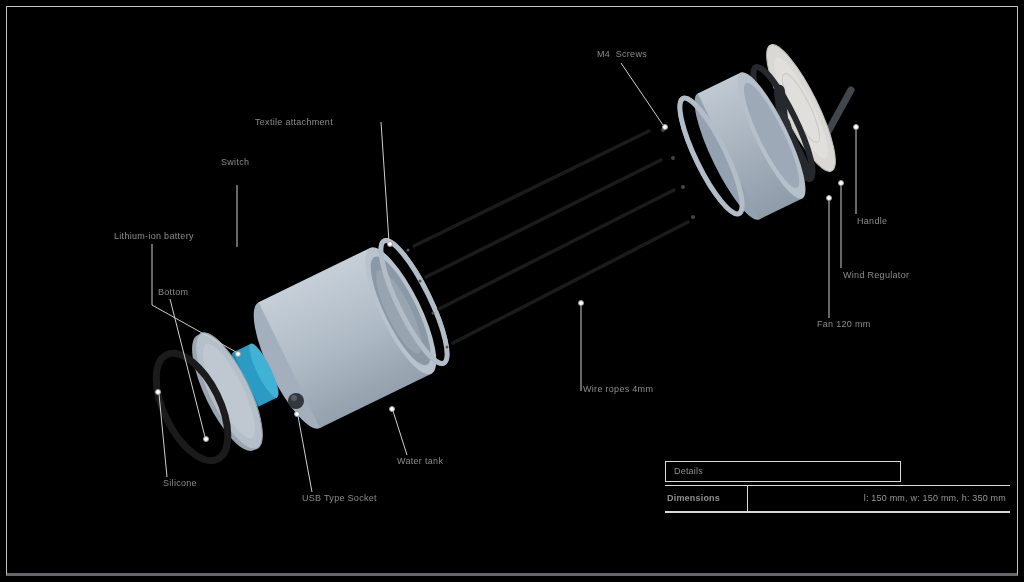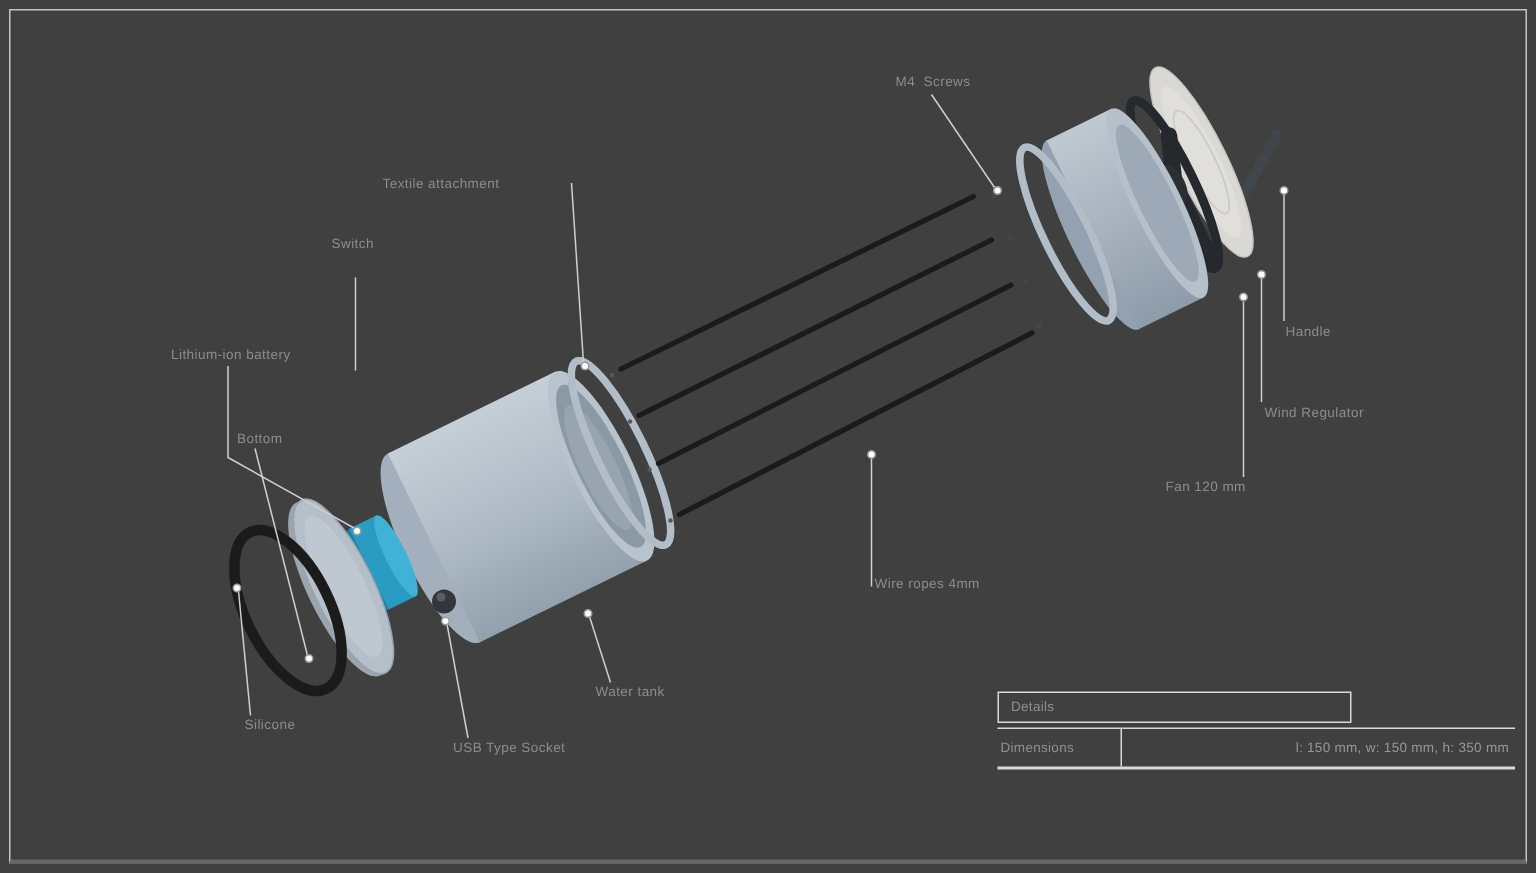--- a/index.html
+++ b/index.html
@@ -1,17 +1,17 @@
 <!DOCTYPE html>
 <html><head>
 <meta charset="utf-8">
 <style>
   html,body{margin:0;padding:0;background:#ffffff;}
   .canvas{
-    position:relative;width:1024px;height:582px;background:#404040;overflow:hidden;
+    position:relative;width:1024px;height:582px;background:#000000;overflow:hidden;
     font-family:"Liberation Sans",sans-serif;
   }
   .frame{
     position:absolute;inset:6px;border:1px solid #c3c3c3;border-bottom:3px solid #63666b;
     pointer-events:none;
   }
   .art{position:absolute;left:0;top:0;width:1024px;height:582px;}
   .plabel{
     position:absolute;font-size:9px;color:#8c8c8c;letter-spacing:.3px;white-space:pre;
     line-height:11px;
@@ -19,21 +19,21 @@
   .details-panel{
     position:absolute;left:665px;top:461px;width:345px;
     font-size:9px;color:#8f8f8f;letter-spacing:.2px;
   }
   .details-title{
     width:236px;height:21px;border:1px solid #d9d9d9;box-sizing:border-box;
     line-height:19px;padding-left:8px;margin-bottom:3px;
   }
   .details-table{border-top:1px solid #d9d9d9;}
   .drow{display:flex;border-bottom:1px solid #d9d9d9;}
-  .dlabel{width:83px;border-right:1px solid #d9d9d9;padding:6px 4px 6px 2px;box-sizing:border-box;line-height:12px;}
+  .dlabel{width:83px;border-right:1px solid #d9d9d9;padding:6px 4px 6px 2px;box-sizing:border-box;line-height:12px;font-weight:bold;}
   .dvalue{flex:1;padding:6px 4px 6px 12px;line-height:13px;color:#979797;text-align:right;}
 </style>
 </head>
 <body>
 
 <div class="canvas">
 
   <svg class="art" viewBox="0 0 1024 582">
     <defs>
       <linearGradient id="tankGrad" x1="0" y1="0" x2="0" y2="1">
@@ -153,21 +153,21 @@
 
   <div class="plabel" style="left:597px;top:49px">M4  Screws</div>
   <div class="plabel" style="left:255px;top:117px">Textile attachment</div>
   <div class="plabel" style="left:221px;top:157px">Switch</div>
   <div class="plabel" style="left:114px;top:231px">Lithium-ion battery</div>
   <div class="plabel" style="left:158px;top:287px">Bottom</div>
   <div class="plabel" style="left:163px;top:478px">Silicone</div>
   <div class="plabel" style="left:302px;top:493px">USB Type Socket</div>
   <div class="plabel" style="left:397px;top:456px">Water tank</div>
   <div class="plabel" style="left:583px;top:384px">Wire ropes 4mm</div>
-  <div class="plabel" style="left:777px;top:319px">Fan 120 mm</div>
+  <div class="plabel" style="left:817px;top:319px">Fan 120 mm</div>
   <div class="plabel" style="left:843px;top:270px">Wind Regulator</div>
   <div class="plabel" style="left:857px;top:216px">Handle</div>
 
   <div class="details-panel">
     <div class="details-title">
       <span>Details</span>
     </div>
     <div class="details-table">
       <div class="drow">
         <div class="dlabel">Dimensions</div>

